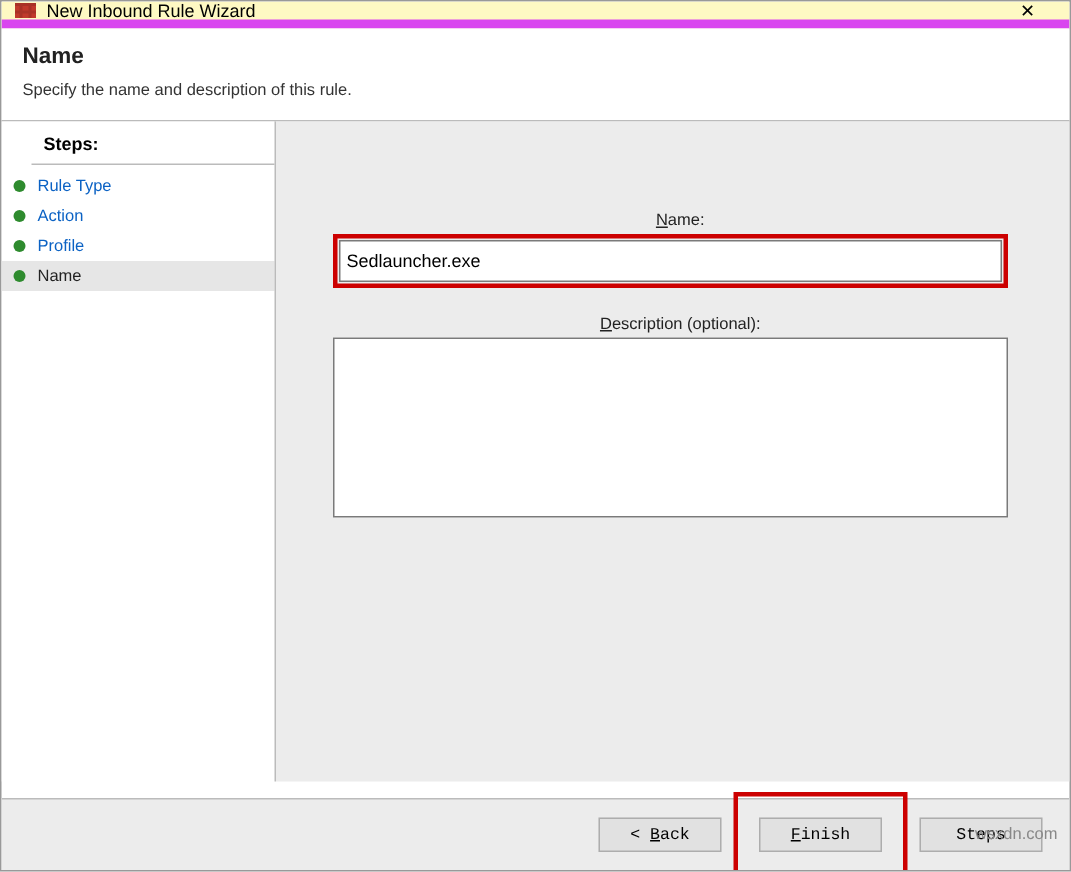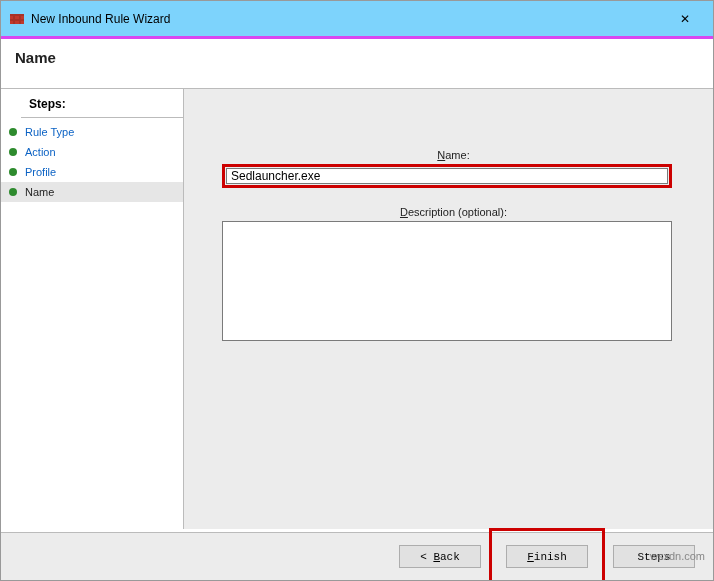--- a/index.html
+++ b/index.html
@@ -1,17 +1,17 @@
 <!DOCTYPE html>
 <html><head>
   <meta charset="utf-8">
   <style>
     * { box-sizing: border-box; margin: 0; padding: 0; }
     body { font-family: "Segoe UI", Tahoma, sans-serif; font-size: 12px; background: #fff; width: 714px; height: 581px; overflow: hidden; border: 1px solid #999; position: relative; }
-    .titlebar { display: flex; align-items: center; height: 38px; padding: 0 8px; border-bottom: 3px solid #d946ef; background: #7dd3fc; }
+    .titlebar { display: flex; align-items: center; height: 18px; padding: 0 8px; border-bottom: 6px solid #d946ef; background: #fef9c3; }
     .titlebar .app-icon { width: 16px; height: 16px; margin-right: 6px; }
     .titlebar .title { flex: 1; font-size: 12px; }
     .titlebar .close { width: 40px; height: 28px; display: flex; align-items: center; justify-content: center; cursor: pointer; }
     .header { padding: 10px 14px 14px 14px; background: #fff; }
     .header h1 { font-size: 15px; font-weight: bold; color: #222; margin-bottom: 8px; }
     .header .subtitle { font-size: 11px; color: #333; }
     .divider { height: 1px; background: #bbb; }
     .body { display: flex; height: calc(100% - 30px - 60px - 1px - 48px); }
     .sidebar { width: 182px; background: #fff; padding: 8px 0; }
     .steps-hd { font-weight: bold; font-size: 12px; padding: 0 8px 6px 8px; border-bottom: 1px solid #bbb; margin-bottom: 4px; margin-left: 20px; }
@@ -19,21 +19,21 @@
     .step.active { background: #e6e6e6; }
     .step .bullet { width: 8px; height: 8px; border-radius: 50%; margin-right: 8px; }
     .step .bullet.done { background: #2e8b2e; }
     .step .bullet.current { background: #2e8b2e; }
     .step a { color: #0b62c4; text-decoration: none; cursor: pointer; }
     .step.active span { color: #222; }
     .sep-vert { width: 1px; background: #bbb; }
     .main { flex: 1; background: #ececec; padding: 60px 28px 20px 38px; position: relative; }
     .field-label { font-size: 11px; color: #222; margin-bottom: 3px; display: block; text-align: center; }
     .name-wrap { border: 3px solid #c00; padding: 1px; display: inline-block; width: 450px; margin-bottom: 18px; }
-    .text-input { width: 100%; height: 16px; border: 1px solid #7a7a7a; font-size: 12px; padding: 0 4px; font-family: inherit; outline: none; }
+    .text-input { width: 100%; height: 28px; border: 1px solid #7a7a7a; font-size: 12px; padding: 0 4px; font-family: inherit; outline: none; }
     .desc-wrap { width: 450px; }
     textarea.text-input { height: 120px; resize: none; padding: 4px; }
     .footer { position: absolute; bottom: 0; right: 0; left: 0; height: 48px; display: flex; justify-content: flex-end; align-items: center; padding-right: 18px; gap: 8px; border-top: 1px solid #bbb; background: #ececec; }
     .btn { min-width: 82px; height: 23px; background: #e1e1e1; border: 1px solid #adadad; font-size: 11px; font-family: Liberation Mono, monospace; cursor: pointer; padding: 0 10px; }
     .finish-wrap { border: 3px solid #c00; padding: 14px; display: inline-flex; justify-content: center; }
     .watermark { position: absolute; bottom: 18px; right: 8px; font-size: 11px; color: #888; text-align: right; }
     .u { text-decoration: underline; }
   </style>
 </head>
 <body>
@@ -49,20 +49,21 @@
     </svg>
   </span>
   <span class="title">New Inbound Rule Wizard</span>
   <div class="close">
     <span>✕</span>
   </div>
 </div>
 
 <div class="header">
   <h1>Name</h1>
+  <div class="subtitle">Specify the name and description of this rule.</div>
 </div>
 <div class="divider"></div>
 
 <div class="body">
   <div class="sidebar">
     <div class="steps-hd">Steps:</div>
     <div class="step">
       <span class="bullet done"></span>
       <a>Rule Type</a>
     </div>

